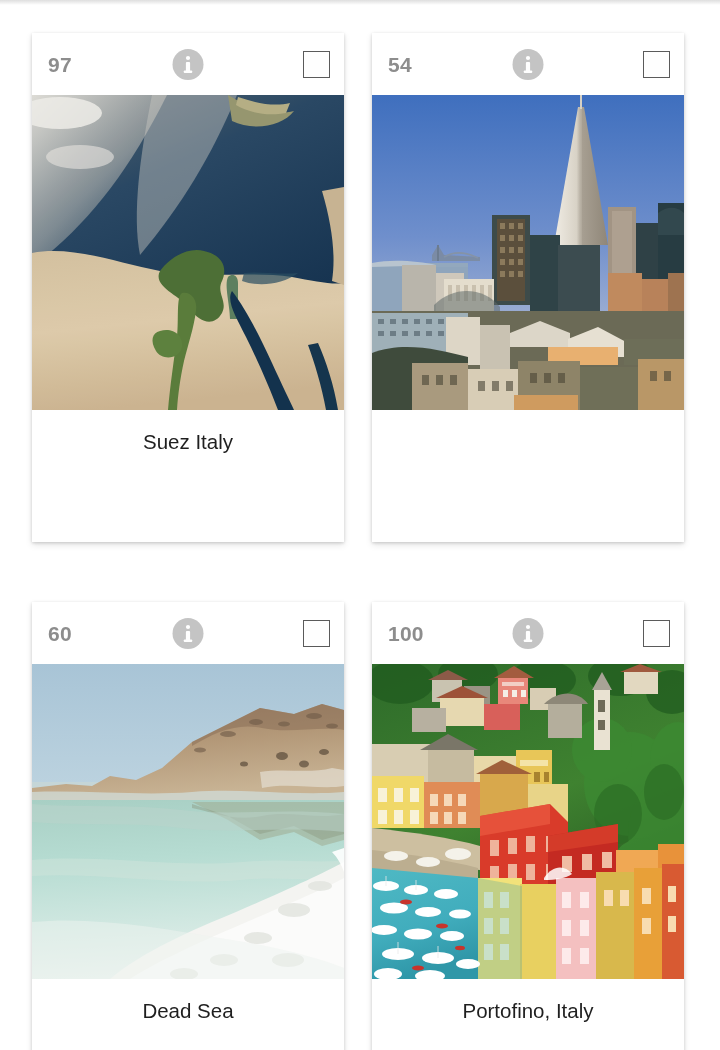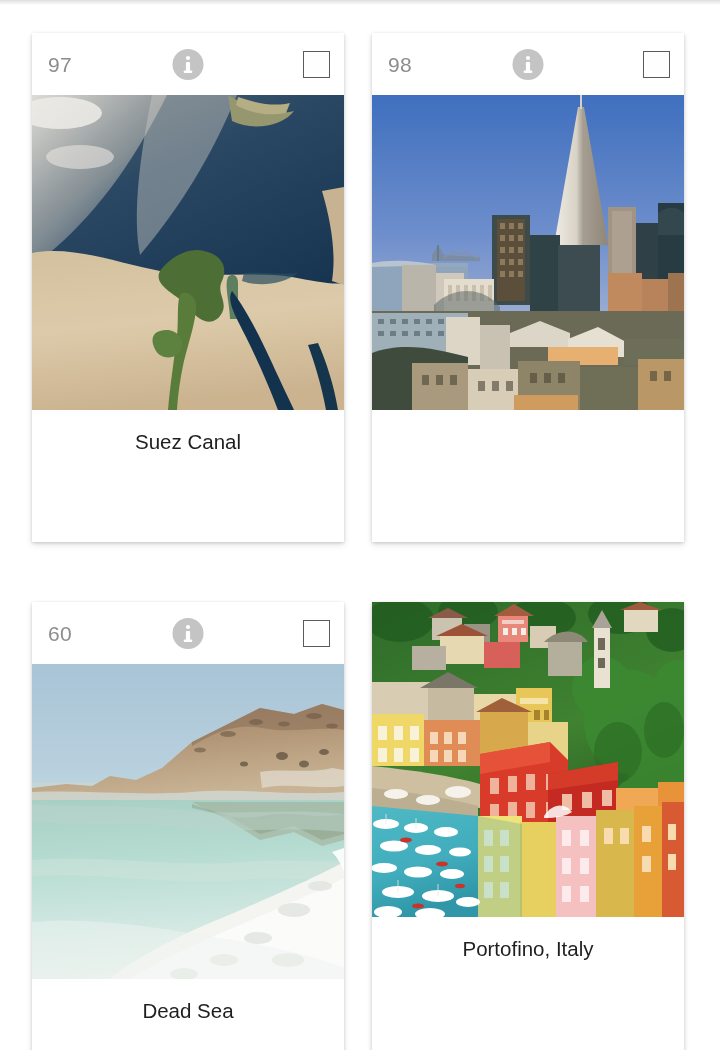--- a/index.html
+++ b/index.html
@@ -50,20 +50,21 @@
   }
 
   .card-header {
     height: 62px;
     flex: 0 0 62px;
     display: flex;
     align-items: center;
     padding: 0 14px 0 16px;
     background: #ffffff;
     position: relative;
+    font-weight: bold;
   }
 
   .card-index {
     font-size: 21px;
     color: #8d8d8d;
     line-height: 1;
     letter-spacing: 0.2px;
     flex: 0 0 auto;
     min-width: 46px;
   }
@@ -167,26 +168,26 @@
           <path d="M150,198 C158,196 166,204 164,216 C162,232 156,250 152,266 C148,284 146,300 145,315 L136,315 C138,292 142,264 145,242 C147,224 144,202 150,198 Z" fill="#5c7f3d"></path>
           <path d="M128,236 C140,232 152,240 150,252 C148,264 130,266 124,256 C118,246 120,238 128,236 Z" fill="#5f8440"></path>
           <path d="M196,182 C200,178 206,180 206,188 C206,202 206,214 206,224 L198,224 C198,210 192,190 196,182 Z" fill="#3f6f4f" opacity="0.8"></path>
           <path d="M200,196 C214,214 228,242 240,268 C250,290 258,306 262,315 L246,315 C238,294 226,266 214,242 C204,222 194,206 200,196 Z" fill="#14344f"></path>
           <path d="M286,248 C294,266 302,290 306,315 L294,315 C290,292 282,266 276,250 Z" fill="#16374f"></path>
           <path d="M212,178 C226,176 248,180 266,178 C250,190 226,192 210,186 Z" fill="#2b5064" opacity="0.7"></path>
           <rect width="312" height="315" fill="#000" opacity="0.02"></rect>
         </svg>
       </div>
 
-      <div class="caption">Suez Canal</div>
+      <div class="caption">Suez Italy</div>
     </div>
 
     <div class="card">
       <div class="card-header">
-        <span class="card-index">98</span>
+        <span class="card-index">54</span>
         <span class="info-icon">
           <svg width="31" height="31" viewBox="0 0 31 31" aria-hidden="true">
             <circle cx="15.5" cy="9" r="2.1" fill="#ffffff"></circle>
             <rect x="13.4" y="13" width="4.2" height="10.5" rx="1" fill="#ffffff"></rect>
             <rect x="11.3" y="21.4" width="8.4" height="2.6" rx="0.8" fill="#ffffff"></rect>
           </svg>
         </span>
         <span class="checkbox"></span>
       </div>
 
@@ -374,20 +375,31 @@
           </g>
           <path d="M300,188 C306,194 310,202 312,208 L312,184 Z" fill="#ffffff" opacity="0.9"></path>
           <path d="M0,258 C60,252 130,264 200,276 C250,284 286,294 312,304 L312,315 L0,315 Z" fill="#eef3f0" opacity="0.5"></path>
         </svg>
       </div>
 
       <div class="caption">Dead Sea</div>
     </div>
 
     <div class="card">
+      <div class="card-header">
+        <span class="card-index">100</span>
+        <span class="info-icon">
+          <svg width="31" height="31" viewBox="0 0 31 31" aria-hidden="true">
+            <circle cx="15.5" cy="9" r="2.1" fill="#ffffff"></circle>
+            <rect x="13.4" y="13" width="4.2" height="10.5" rx="1" fill="#ffffff"></rect>
+            <rect x="11.3" y="21.4" width="8.4" height="2.6" rx="0.8" fill="#ffffff"></rect>
+          </svg>
+        </span>
+        <span class="checkbox"></span>
+      </div>
 
       <div class="thumb">
         <svg viewBox="0 0 312 315" preserveAspectRatio="xMidYMid slice" aria-hidden="true">
           <defs>
             <linearGradient id="water100" x1="0" y1="0" x2="0.3" y2="1">
               <stop offset="0%" stop-color="#4fb9c4"></stop>
               <stop offset="60%" stop-color="#41adbd"></stop>
               <stop offset="100%" stop-color="#2f97a8"></stop>
             </linearGradient>
             <linearGradient id="hill100" x1="0" y1="0" x2="0.4" y2="1">

